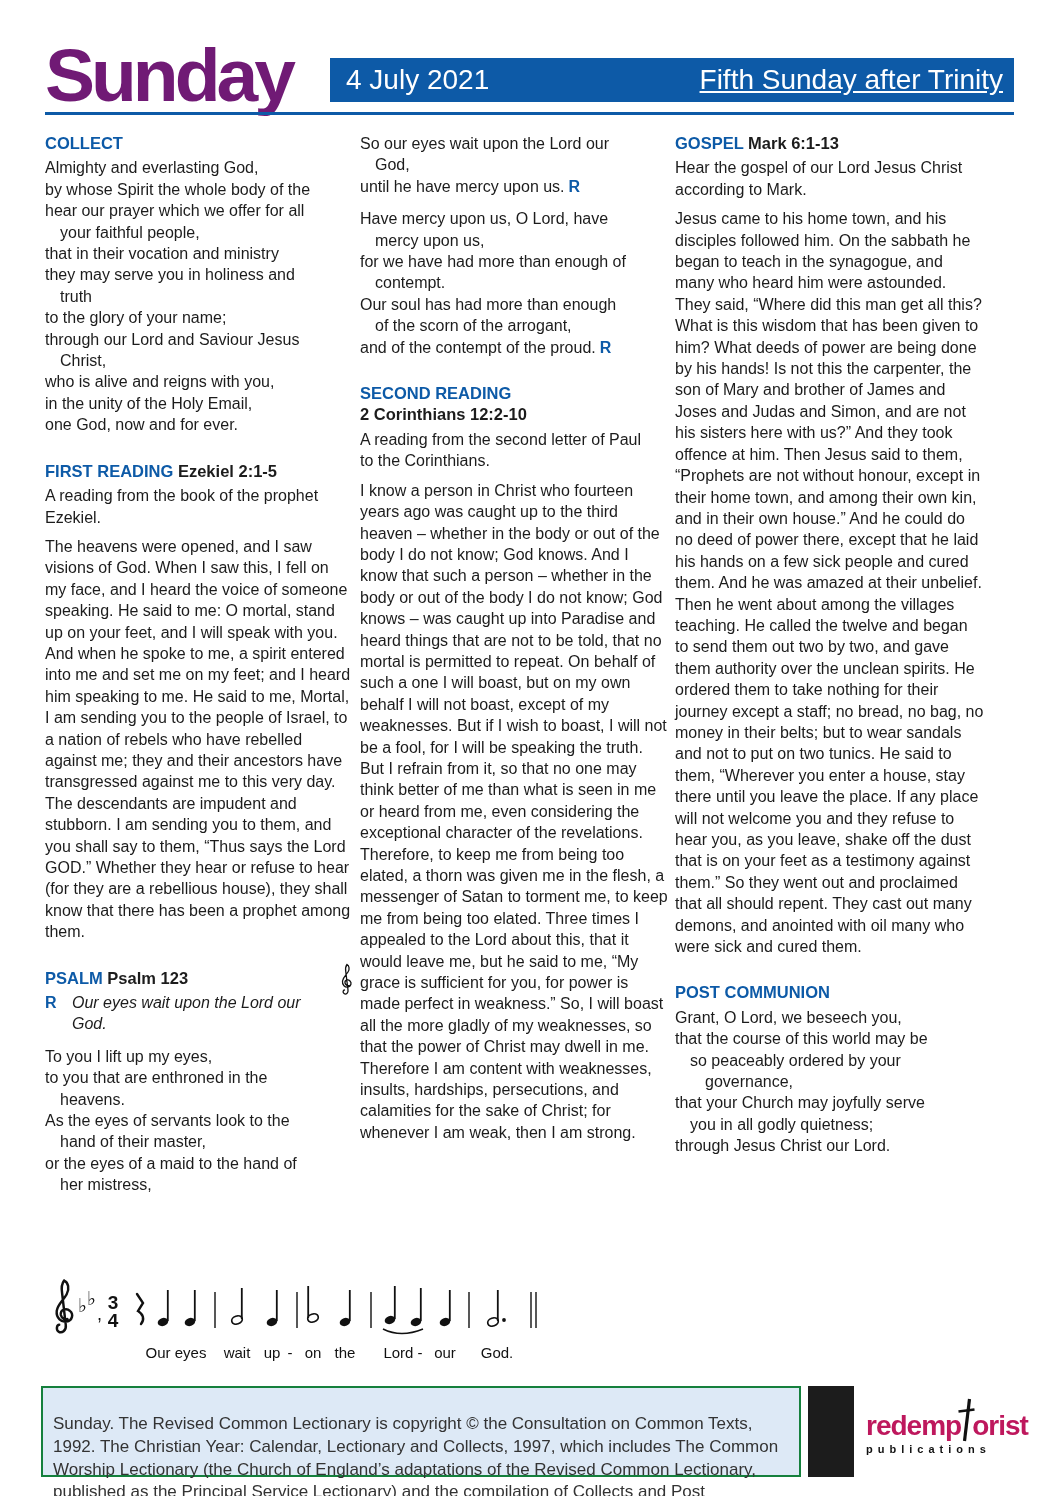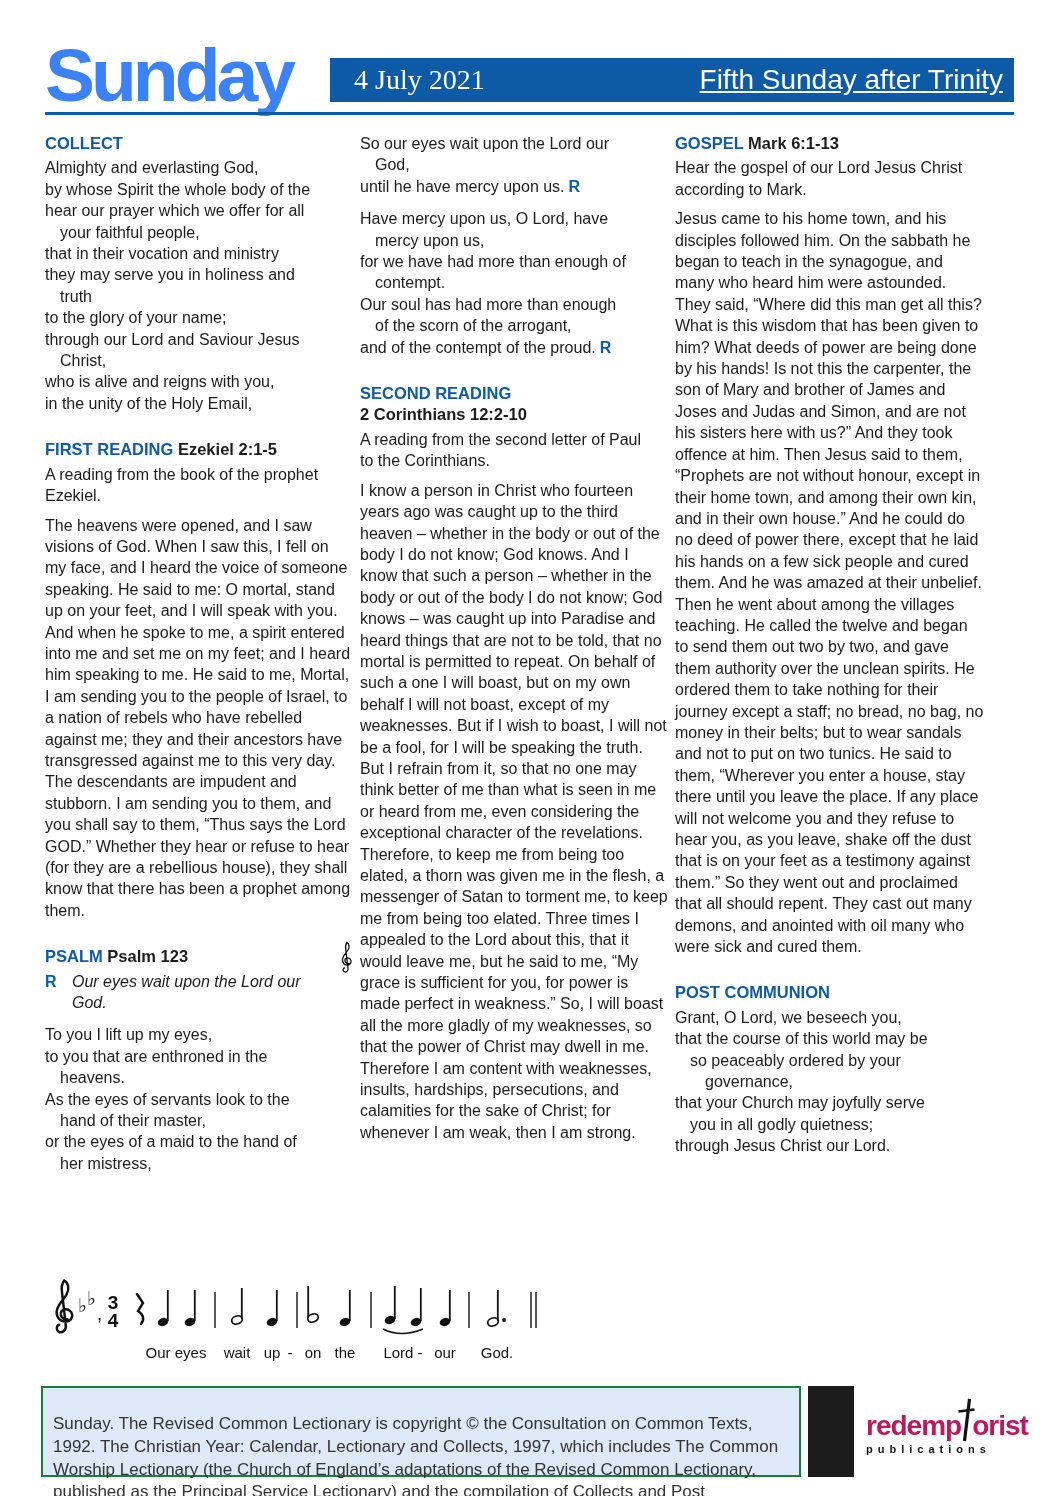--- a/index.html
+++ b/index.html
@@ -6,27 +6,27 @@
   body{
     width:1059px;height:1496px;position:relative;background:#ffffff;
     font-family:"Liberation Sans", sans-serif;color:#1c1c1c;
   }
   .page{position:absolute;inset:0;overflow:hidden;}
 
   
   .header{position:absolute;top:36px;left:45px;right:45px;height:80px;}
   .brand{
     position:absolute;left:0;top:2px;font-size:75px;font-weight:bold;
-    color:#3b82f6;letter-spacing:-4px;line-height:74px;white-space:nowrap;
+    color:#701a75;letter-spacing:-4px;line-height:74px;white-space:nowrap;
   }
   .header-bar{
     position:absolute;left:285px;right:0;top:22px;height:44px;background:#0d5aa7;
     color:#fff;display:flex;align-items:center;font-size:28px;font-weight:500;
   }
-  .header-date{padding-left:24px;font-family:Liberation Serif, serif;}
+  .header-date{padding-left:16px;}
   .header-title{margin-left:auto;padding-right:11px;text-decoration:underline;}
   .header-rule{position:absolute;left:45px;right:45px;top:112px;height:3px;background:#0d5aa7;}
 
   
   .content{
     position:absolute;top:133px;left:45px;right:45px;height:1135px;overflow:hidden;
     display:flex;gap:6px;
   }
   .col{width:309px;font-size:16px;line-height:21.4px;}
   .section{margin-top:25px;}
@@ -87,20 +87,21 @@
         <div class="ln i0">hear our prayer which we offer for all</div>
         <div class="ln i1">your faithful people,</div>
         <div class="ln i0">that in their vocation and ministry</div>
         <div class="ln i0">they may serve you in holiness and</div>
         <div class="ln i1">truth</div>
         <div class="ln i0">to the glory of your name;</div>
         <div class="ln i0">through our Lord and Saviour Jesus</div>
         <div class="ln i1">Christ,</div>
         <div class="ln i0">who is alive and reigns with you,</div>
         <div class="ln i0">in the unity of the Holy Email,</div>
+        <div class="ln i0">one God, now and for ever.</div>
       </div>
 
       <div class="section">
         <div class="sec-head">
           <span class="blue">FIRST READING</span>
           <span class="ref">Ezekiel 2:1-5</span>
         </div>
         <div class="intro">A reading from the book of the prophet Ezekiel.</div>
         <p class="body">The heavens were opened, and I saw visions of God. When I saw this, I fell on my face, and I heard the voice of someone speaking. He said to me: O mortal, stand up on your feet, and I will speak with you. And when he spoke to me, a spirit entered into me and set me on my feet; and I heard him speaking to me. He said to me, Mortal, I am sending you to the people of Israel, to a nation of rebels who have rebelled against me; they and their ancestors have transgressed against me to this very day. The descendants are impudent and stubborn. I am sending you to them, and you shall say to them, “Thus says the Lord GOD.” Whether they hear or refuse to hear (for they are a rebellious house), they shall know that there has been a prophet among them.</p>
       </div>

